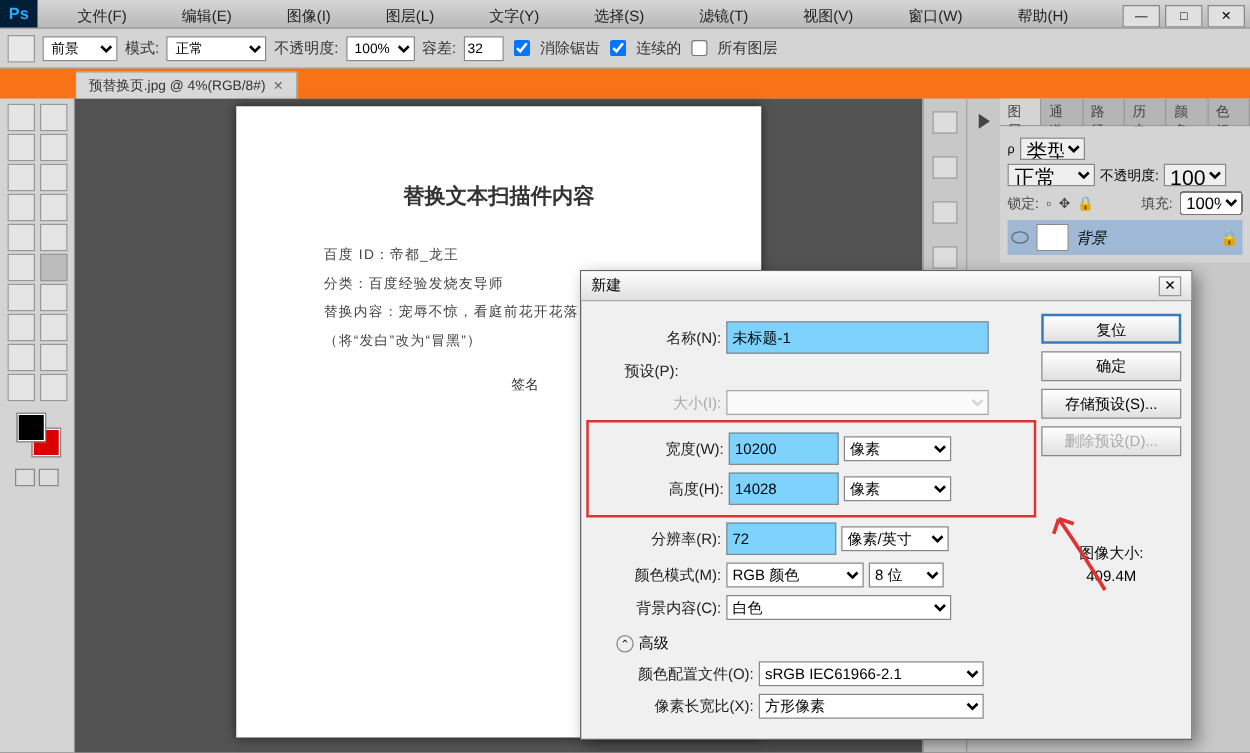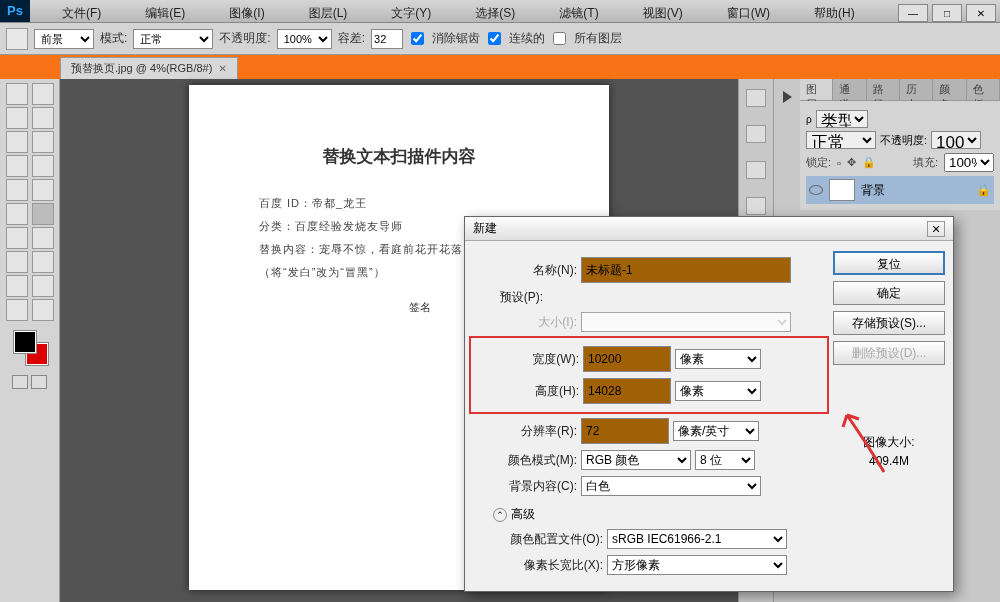--- a/index.html
+++ b/index.html
@@ -51,21 +51,21 @@
 
 
 .dialog { position:absolute; left:464px; top:216px; width:490px; background:#f0f0f0; border:1px solid #666; box-shadow:4px 4px 12px rgba(0,0,0,.4); z-index:50; }
 .dlg-title { height:24px; background:linear-gradient(#fdfdfd,#e0e0e0); border-bottom:1px solid #aaa; display:flex; align-items:center; padding:0 8px; font-size:12px; }
 .dlg-close { margin-left:auto; width:18px; height:16px; border:1px solid #999; text-align:center; font-size:11px; line-height:14px; }
 .dlg-body { padding:10px 8px; display:flex; gap:8px; }
 .dlg-left { flex:1; }
 .dlg-right { width:112px; display:flex; flex-direction:column; gap:6px; }
 .frow { display:flex; align-items:center; margin:6px 0; gap:4px; }
 .flabel { width:104px; text-align:right; font-size:12px; color:#222; }
-.finput { height:20px; border:1px solid #888; background:#a16207; font-size:12px; padding:12px 4px; }
+.finput { height:20px; border:1px solid #888; background:#7dd3fc; font-size:12px; padding:12px 4px; }
 .fsel { height:20px; border:1px solid #888; background:#fff; font-size:12px; }
 .btn { height:24px; border:1px solid #888; background:linear-gradient(#fff,#e0e0e0); font-size:12px; text-align:center; line-height:22px; }
 .btn:first-child { border:2px solid #3a7ab8; }
 .btn.dis { color:#aaa; }
 .redbox { border:2px solid #d33; padding:2px 4px; margin:-2px -4px; }
 .filesize { text-align:center; margin-top:60px; font-size:12px; }
 .filesize div { margin:3px 0; }
 .arrow { position:absolute; right:64px; top:190px; width:50px; height:70px; pointer-events:none; }
 .arrow svg { width:100%; height:100%; }
 .adv-toggle { display:flex; align-items:center; gap:4px; font-size:12px; margin:10px 0 6px 20px; }
@@ -216,21 +216,21 @@
         <span>锁定:</span>
         <span>▫</span>
         <span>✥</span>
         <span>🔒</span>
         <span style="margin-left:auto">填充:</span>
         <select style="width:50px"><option>100%</option></select>
       </div>
       <div class="layer-row sel">
         <div class="eye"></div>
         <div class="thumb"></div>
-        <span style="">背景</span>
+        <span style="font-style:italic">背景</span>
         <span style="margin-left:auto">🔒</span>
       </div>
     </div>
   </div>
 </div>
 
 <div class="dialog">
   <div class="dlg-title">
     <span>新建</span>
     <div class="dlg-close">✕</div>

